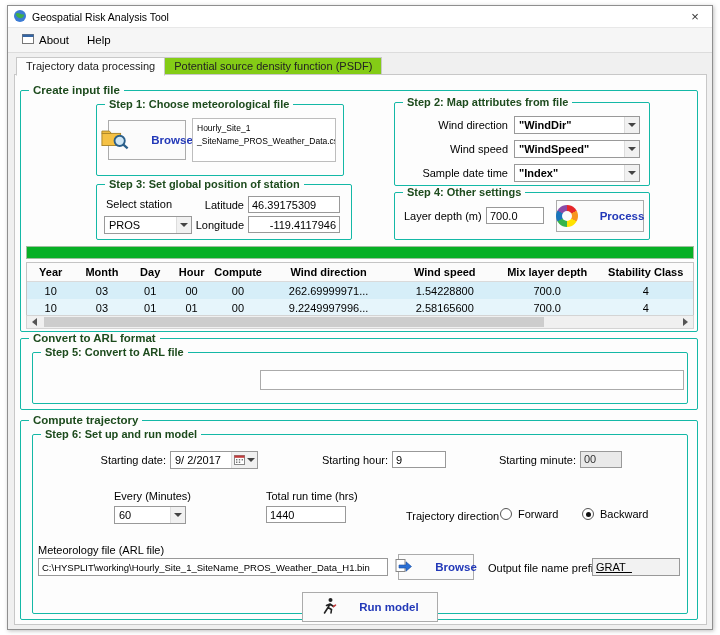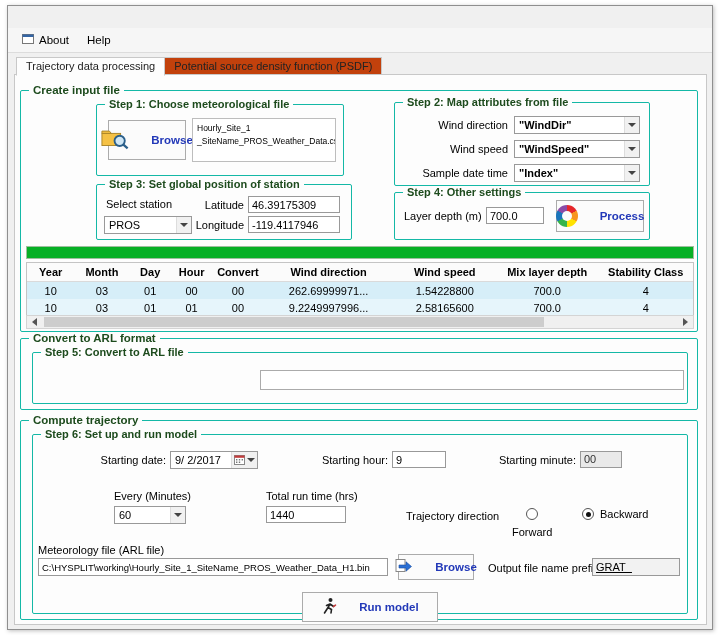--- a/index.html
+++ b/index.html
@@ -16,21 +16,21 @@
     display: flex; align-items: center; justify-content: center; font-size: 13px; color: #333; }
 
   
   .menubar { position: absolute; top: 22px; left: 0; right: 0; height: 25px; background: #f6f6f6;
     border-bottom: 1px solid #dcdcdc; display: flex; align-items: center; padding-left: 6px; gap: 2px; }
   .menu-item { display: flex; align-items: center; gap: 5px; padding: 3px 8px; font-size: 11.5px; }
 
   
   .tabs { position: absolute; top: 51px; left: 8px; display: flex; z-index: 3; }
   .tab { height: 18px; line-height: 16px; padding: 0 9px; font-size: 11px;
-    border: 1px solid #c8c8c8; background: #c2410c; color: #222; }
+    border: 1px solid #c8c8c8; background: #84cc16; color: #222; }
   .tab.active { background: #fdfdfd; border-bottom-color: #fdfdfd; height: 19px; }
   .tab + .tab { border-left: none; }
   .tab-panel { position: absolute; left: 6px; top: 68px; width: 693px; height: 551px;
     background: #fdfdfd; border: 1px solid #c8c8c8; }
 
   
   .groupbox { position: absolute; border: 1px solid #14b8a6; border-radius: 2px; }
   .gb-label { position: absolute; top: -7px; left: 8px; background: #fdfdfd; padding: 0 4px;
     font-weight: bold; color: #1d4b1d; font-size: 11px; white-space: nowrap; }
   .gb-label.big { font-size: 11.5px; }
@@ -99,20 +99,30 @@
   .datepicker { position: absolute; border: 1px solid #999; background: #fff; display: flex; align-items: stretch; }
   .dp-value { flex: 1; padding: 1px 4px; display: flex; align-items: center; white-space: nowrap; }
   .dp-btn { width: 26px; background: #f1f1f1; border-left: 1px solid #ddd;
     display: flex; align-items: center; justify-content: center; gap: 2px; }
 </style>
 </head>
 <body>
 
 <div class="window">
 
+  <div class="titlebar">
+    <span>
+      <svg width="14" height="14" viewBox="0 0 14 14">
+        <circle cx="7" cy="7" r="6" fill="#3b7bd4"></circle>
+        <path d="M2.5 5 Q4.5 3 7 4.8 Q9.5 6.2 11.3 5.2 Q10.6 9.5 7 9.2 Q4 9 2.5 5 Z" fill="#3fae49"></path>
+      </svg>
+    </span>
+    <span class="title-text">Geospatial Risk Analysis Tool</span>
+    <div class="close-btn">×</div>
+  </div>
 
   <div class="menubar">
     <div class="menu-item">
       <span>
         <svg width="12" height="10" viewBox="0 0 12 10">
           <rect x="0.5" y="0.5" width="11" height="9" fill="#fff" stroke="#777"></rect>
           <rect x="0.5" y="0.5" width="11" height="2.5" fill="#3465a4"></rect>
         </svg>
       </span>
       <span>About</span>
@@ -182,41 +192,41 @@
   <div class="lbl" style="left:98px;top:192px;">Select station</div>
   <div class="combo" style="left:96px;top:210px;width:88px;height:18px;">
     <span class="combo-value">PROS</span>
     <span class="combo-arrow">
         <span class="tri-down"></span>
       </span>
   </div>
   <div class="lbl right" style="left:190px;top:193px;width:46px;">Latitude</div>
   <input class="textbox" style="left: 240px; top: 190px; width: 92px; height: 17px;" value="46.39175309">
   <div class="lbl right" style="left:182px;top:213px;width:54px;">Longitude</div>
-  <input class="textbox" style="left: 240px; top: 210px; width: 92px; height: 17px;" value="-119.4117946">
+  <input class="textbox" style="left: 240px; top: 210px; width: 92px; height: 17px; text-align: right;" value="-119.4117946">
 
   <div class="groupbox" style="left:386px;top:186px;width:256px;height:48px;">
     <span class="gb-label">Step 4: Other settings</span>
   </div>
   <div class="lbl" style="left:396px;top:204px;">Layer depth (m)</div>
   <input class="textbox" style="left: 478px; top: 201px; width: 58px; height: 17px;" value="700.0">
   <div class="btn" style="left:548px;top:194px;width:88px;height:32px;">
     <span class="pinwheel"></span>
     <span class="btn-label">Process</span>
   </div>
 
   <div class="progress-green"></div>
 
   <div class="grid">
     <div class="grid-row header">
       <div class="gc c0">Year</div>
       <div class="gc c1">Month</div>
       <div class="gc c2">Day</div>
       <div class="gc c3">Hour</div>
-      <div class="gc c4">Convert</div>
+      <div class="gc c4">Compute</div>
       <div class="gc c5">Wind direction</div>
       <div class="gc c6">Wind speed</div>
       <div class="gc c7">Mix layer depth</div>
       <div class="gc c8">Stability Class</div>
     </div>
     <div class="grid-row r0">
       <div class="gc c0">10</div>
       <div class="gc c1">03</div>
       <div class="gc c2">01</div>
       <div class="gc c3">00</div>
@@ -290,21 +300,21 @@
   <div class="lbl" style="left:106px;top:484px;">Every (Minutes)</div>
   <div class="combo" style="left:106px;top:500px;width:72px;height:18px;">
     <span class="combo-value">60</span>
     <span class="combo-arrow">
         <span class="tri-down"></span>
       </span>
   </div>
   <div class="lbl" style="left:258px;top:484px;">Total run time (hrs)</div>
   <input class="textbox" style="left: 258px; top: 500px; width: 80px; height: 17px;" value="1440">
   <div class="lbl" style="left:398px;top:504px;">Trajectory direction</div>
-  <div class="radio" style="left:504px;top:502px;flex-direction:column;">
+  <div class="radio" style="left:492px;top:502px;">
     <span class="radio-circle"></span>
     <span>Forward</span>
   </div>
   <div class="radio" style="left:574px;top:502px;">
     <span class="radio-circle checked"></span>
     <span>Backward</span>
   </div>
 
   <div class="lbl" style="left:30px;top:538px;">Meteorology file (ARL file)</div>
   <input class="textbox small" style="left: 30px; top: 552px; width: 350px; height: 18px;" value="C:\HYSPLIT\working\Hourly_Site_1_SiteName_PROS_Weather_Data_H1.bin">

